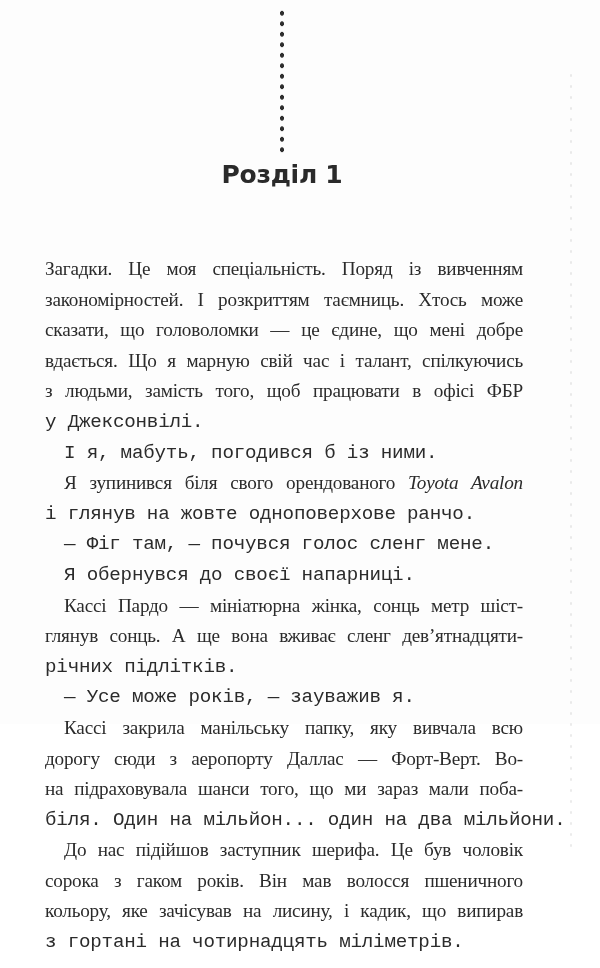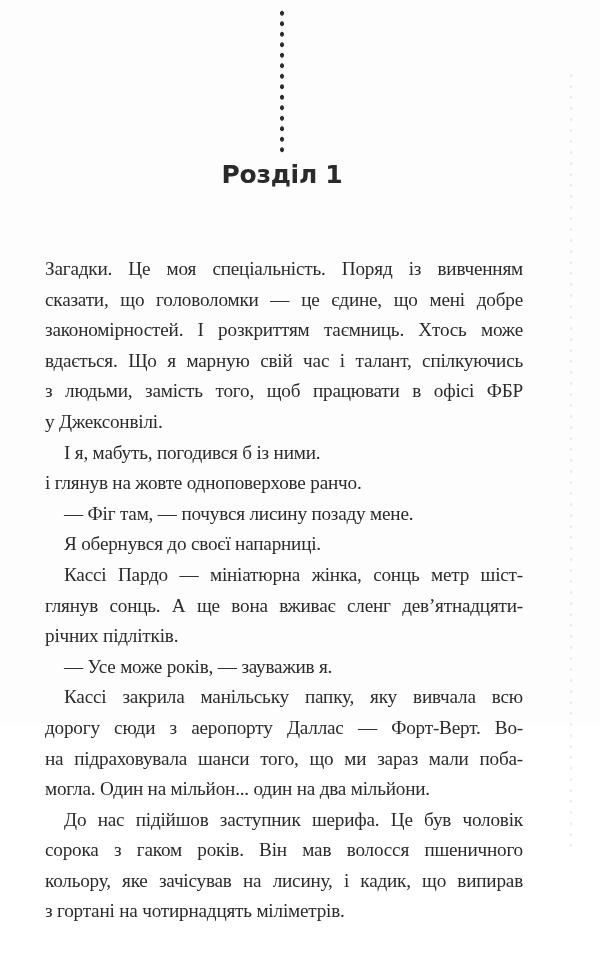--- a/index.html
+++ b/index.html
@@ -83,20 +83,21 @@
     text-indent: 0;
   }
   .text-block .ln {
     display: block;
     text-align: justify;
     text-align-last: justify;
     white-space: nowrap;
   }
   .text-block .ln.last {
     text-align-last: left;
+    font-family: Liberation Mono, monospace;
   }
   .text-block .ind {
     padding-left: 19px;
   }
   .text-block i { font-style: italic; }
 </style>
 </head>
 <body>
 
 <div class="page">
@@ -105,58 +106,59 @@
   <div class="margin-dots"></div>
 
   <div class="dotline"></div>
 
   <div class="chapter-title">Розділ 1</div>
 
   <div class="text-block">
 
     <p class="noindent">
       <span class="ln">Загадки. Це моя спеціальність. Поряд із вивченням</span>
+      <span class="ln">закономірностей. І розкриттям таємниць. Хтось може</span>
       <span class="ln">сказати, що головоломки — це єдине, що мені добре</span>
-      <span class="ln">закономірностей. І розкриттям таємниць. Хтось може</span>
       <span class="ln">вдається. Що я марную свій час і талант, спілкуючись</span>
       <span class="ln">з людьми, замість того, щоб працювати в офісі ФБР</span>
       <span class="ln last">у Джексонвілі.</span>
     </p>
 
     <p class="noindent">
       <span class="ln last ind">І я, мабуть, погодився б із ними.</span>
     </p>
 
     <p class="noindent">
+      <span class="ln ind"><span>Я зупинився біля свого орендованого </span><i>Toyota Avalon</i></span>
       <span class="ln last">і глянув на жовте одноповерхове ранчо.</span>
     </p>
 
     <p class="noindent">
-      <span class="ln last ind">— Фіг там, — почувся лисину позаду мене.</span>
+      <span class="ln last ind">— Фіг там, — почувся голос сленг мене.</span>
     </p>
 
     <p class="noindent">
       <span class="ln last ind">Я обернувся до своєї напарниці.</span>
     </p>
 
     <p class="noindent">
       <span class="ln ind">Кассі Пардо — мініатюрна жінка, сонць метр шіст-</span>
       <span class="ln">глянув сонць. А ще вона вживає сленг дев’ятнадцяти-</span>
       <span class="ln last">річних підлітків.</span>
     </p>
 
     <p class="noindent">
       <span class="ln last ind">— Усе може років, — зауважив я.</span>
     </p>
 
     <p class="noindent">
       <span class="ln ind">Кассі закрила манільську папку, яку вивчала всю</span>
       <span class="ln">дорогу сюди з аеропорту Даллас — Форт-Верт. Во-</span>
       <span class="ln">на підраховувала шанси того, що ми зараз мали поба-</span>
-      <span class="ln last">могла. Один на мільйон... один на два мільйони.</span>
+      <span class="ln last">біля. Один на мільйон... один на два мільйони.</span>
     </p>
 
     <p class="noindent">
       <span class="ln ind">До нас підійшов заступник шерифа. Це був чоловік</span>
       <span class="ln">сорока з гаком років. Він мав волосся пшеничного</span>
       <span class="ln">кольору, яке зачісував на лисину, і кадик, що випирав</span>
       <span class="ln last">з гортані на чотирнадцять міліметрів.</span>
     </p>
 
   </div>

